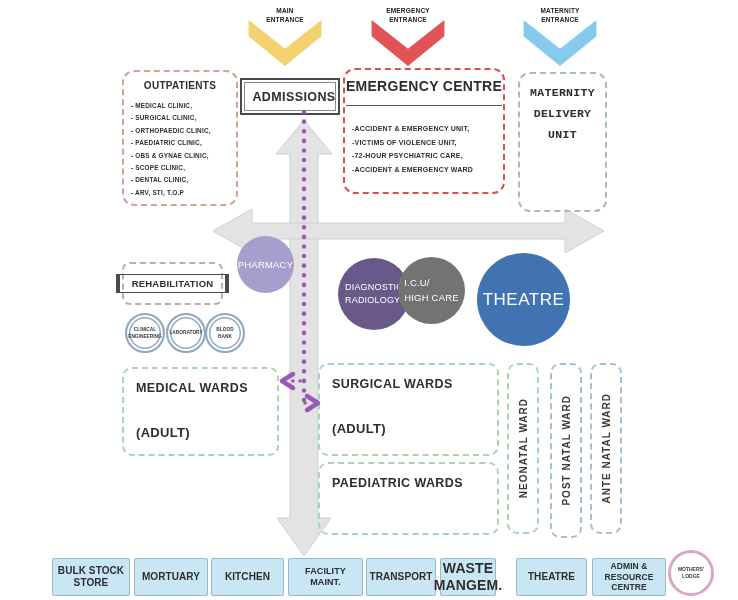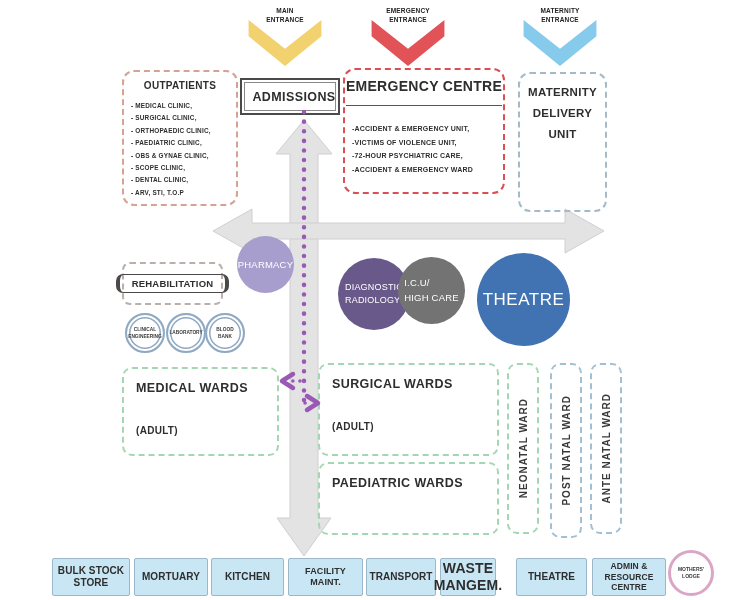--- a/index.html
+++ b/index.html
@@ -28,53 +28,53 @@
     background:#fff; z-index:4; padding:2px; }
   #admissions .inner { width:100%; height:100%; border:1px solid #8a8a8a; display:flex; align-items:center; justify-content:center;
     font-size:12.5px; font-weight:bold; color:#2e2e2e; letter-spacing:.4px;padding-left:8px; }
 
   #emergency-centre { left:343px; top:68px; width:162px; height:126px; border-color:#d94f54; padding-top:8px; }
   #emergency-centre .box-title { font-size:14px; display:block; margin:0 auto; width:max-content;
     border-bottom:1px solid #555; padding-bottom:11px; }
   #emergency-centre .box-list { margin:16px 0 0 7px; }
   #emergency-centre .box-list div { font-size:7px; font-weight:bold; color:#2e2e2e; line-height:13.5px; letter-spacing:.2px; }
 
-  #maternity-unit { left:518px; top:72px; width:89px; height:140px; border-color:#a4bac9; padding-top:8px; }
+  #maternity-unit { left:518px; top:72px; width:89px; height:140px; border-color:#a4bac9; padding-top:8px;font-family:Liberation Mono, monospace; }
   #maternity-unit .box-title { font-size:11.5px; line-height:21px; }
 
   
   .dept-circle { position:absolute; border-radius:50%; display:flex; align-items:center; justify-content:center;
     color:#fff; font-weight:normal; text-align:left; white-space:pre-line; z-index:4; letter-spacing:.2px; }
   #pharmacy  { left:237px; top:236px; width:57px; height:57px; background:#a89ecd; font-size:9.5px; }
   #radiology { left:315px; top:258px; width:72px; height:72px; background:#69598a; font-size:9px; line-height:1.5;margin-left:23px; }
   #icu       { left:398px; top:257px; width:67px; height:67px; background:#737373; font-size:9.5px; line-height:1.5; }
   #theatre   { left:477px; top:253px; width:93px; height:93px; background:#4173b3; font-size:17px; letter-spacing:.5px; }
 
   
   #rehabilitation { left:122px; top:262px; width:101px; height:43px; border-color:#b9b0ac; border-radius:8px;
     display:flex; align-items:center; justify-content:center; }
   #rehabilitation .bracket { border-top:1.5px solid #4a4a4a; border-bottom:1.5px solid #4a4a4a;
     border-left:4px solid #4a4a4a; border-right:4px solid #4a4a4a; padding:3px 12px;
-    font-size:9.5px; font-weight:bold; color:#2e2e2e; letter-spacing:.2px;border-radius:7px; }
+    font-size:9.5px; font-weight:bold; color:#2e2e2e; letter-spacing:.2px; }
 
   .support-circle { position:absolute; width:40px; height:40px; border-radius:50%; border:2.5px solid #8fa9c2;
     box-shadow: inset 0 0 0 2px #fff, inset 0 0 0 3.5px #8fa9c2; display:flex; align-items:center; justify-content:center;
     text-align:center; font-size:4.8px; font-weight:bold; color:#3a3a3a; white-space:pre-line; line-height:1.5;
     background:#fff; z-index:3; }
   #circ-eng  { left:125px; top:313px; }
   #circ-lab  { left:166px; top:313px; }
   #circ-bank { left:205px; top:313px; }
 
   
   .ward-box { border-radius:10px; border-width:2.5px; }
   #medical-wards    { left:122px; top:367px; width:157px; height:89px; border-color:#a5d6b4; padding:12px 0 0 12px; }
   #surgical-wards   { left:318px; top:363px; width:181px; height:93px; border-color:#a5d6b4; padding:12px 0 0 12px; }
   #paediatric-wards { left:318px; top:462px; width:181px; height:73px; border-color:#a5d6b4; padding:12px 0 0 12px; }
   .ward-title { font-size:12.5px; font-weight:bold; color:#2e2e2e; letter-spacing:.4px; }
-  .ward-sub { font-size:10px; font-weight:bold; color:#2e2e2e; margin-top:30px; letter-spacing:.3px; }
+  .ward-sub { font-size:13px; font-weight:bold; color:#2e2e2e; margin-top:30px; letter-spacing:.3px; }
 
   .natal-box { position:absolute; top:363px; height:171px; width:32px; border:2.5px dashed; border-radius:10px;
     display:flex; align-items:center; justify-content:center; z-index:2; }
   .natal-box span { writing-mode:vertical-rl; transform:rotate(180deg); font-size:10px; font-weight:bold;
     color:#3a3a3a; letter-spacing:1px; white-space:nowrap; }
   #neonatal  { left:507px; border-color:#a5d6b4; }
   #postnatal { left:550px; border-color:#a3bfd4; height:175px; }
   #antenatal { left:590px; border-color:#a3bfd4; }
 
   

